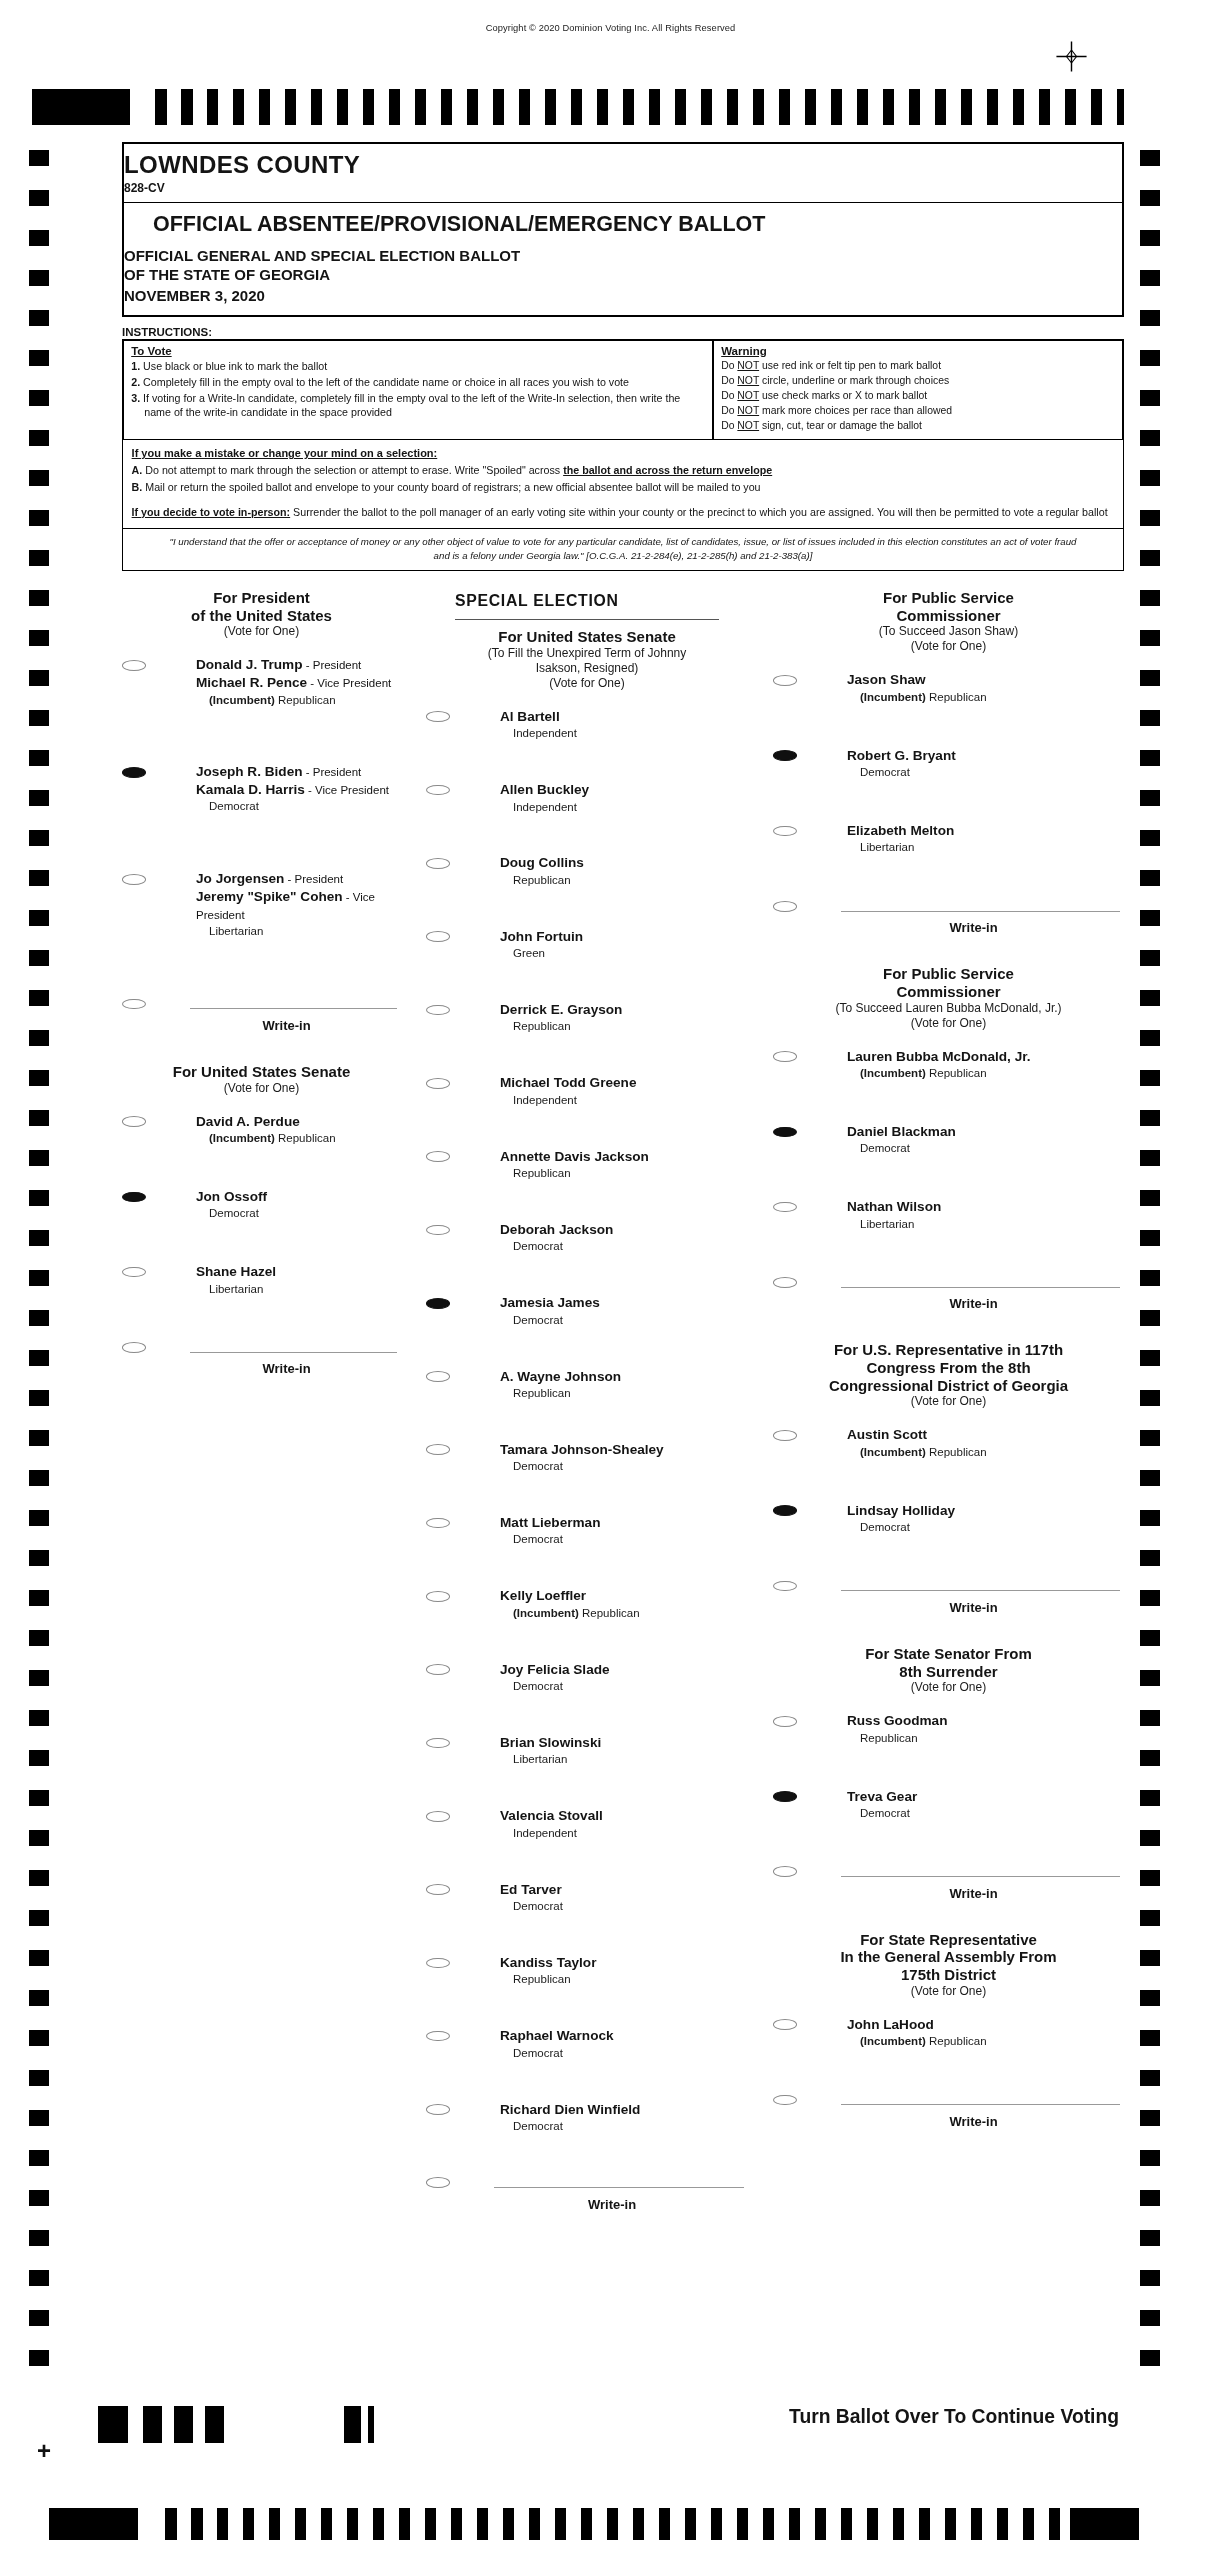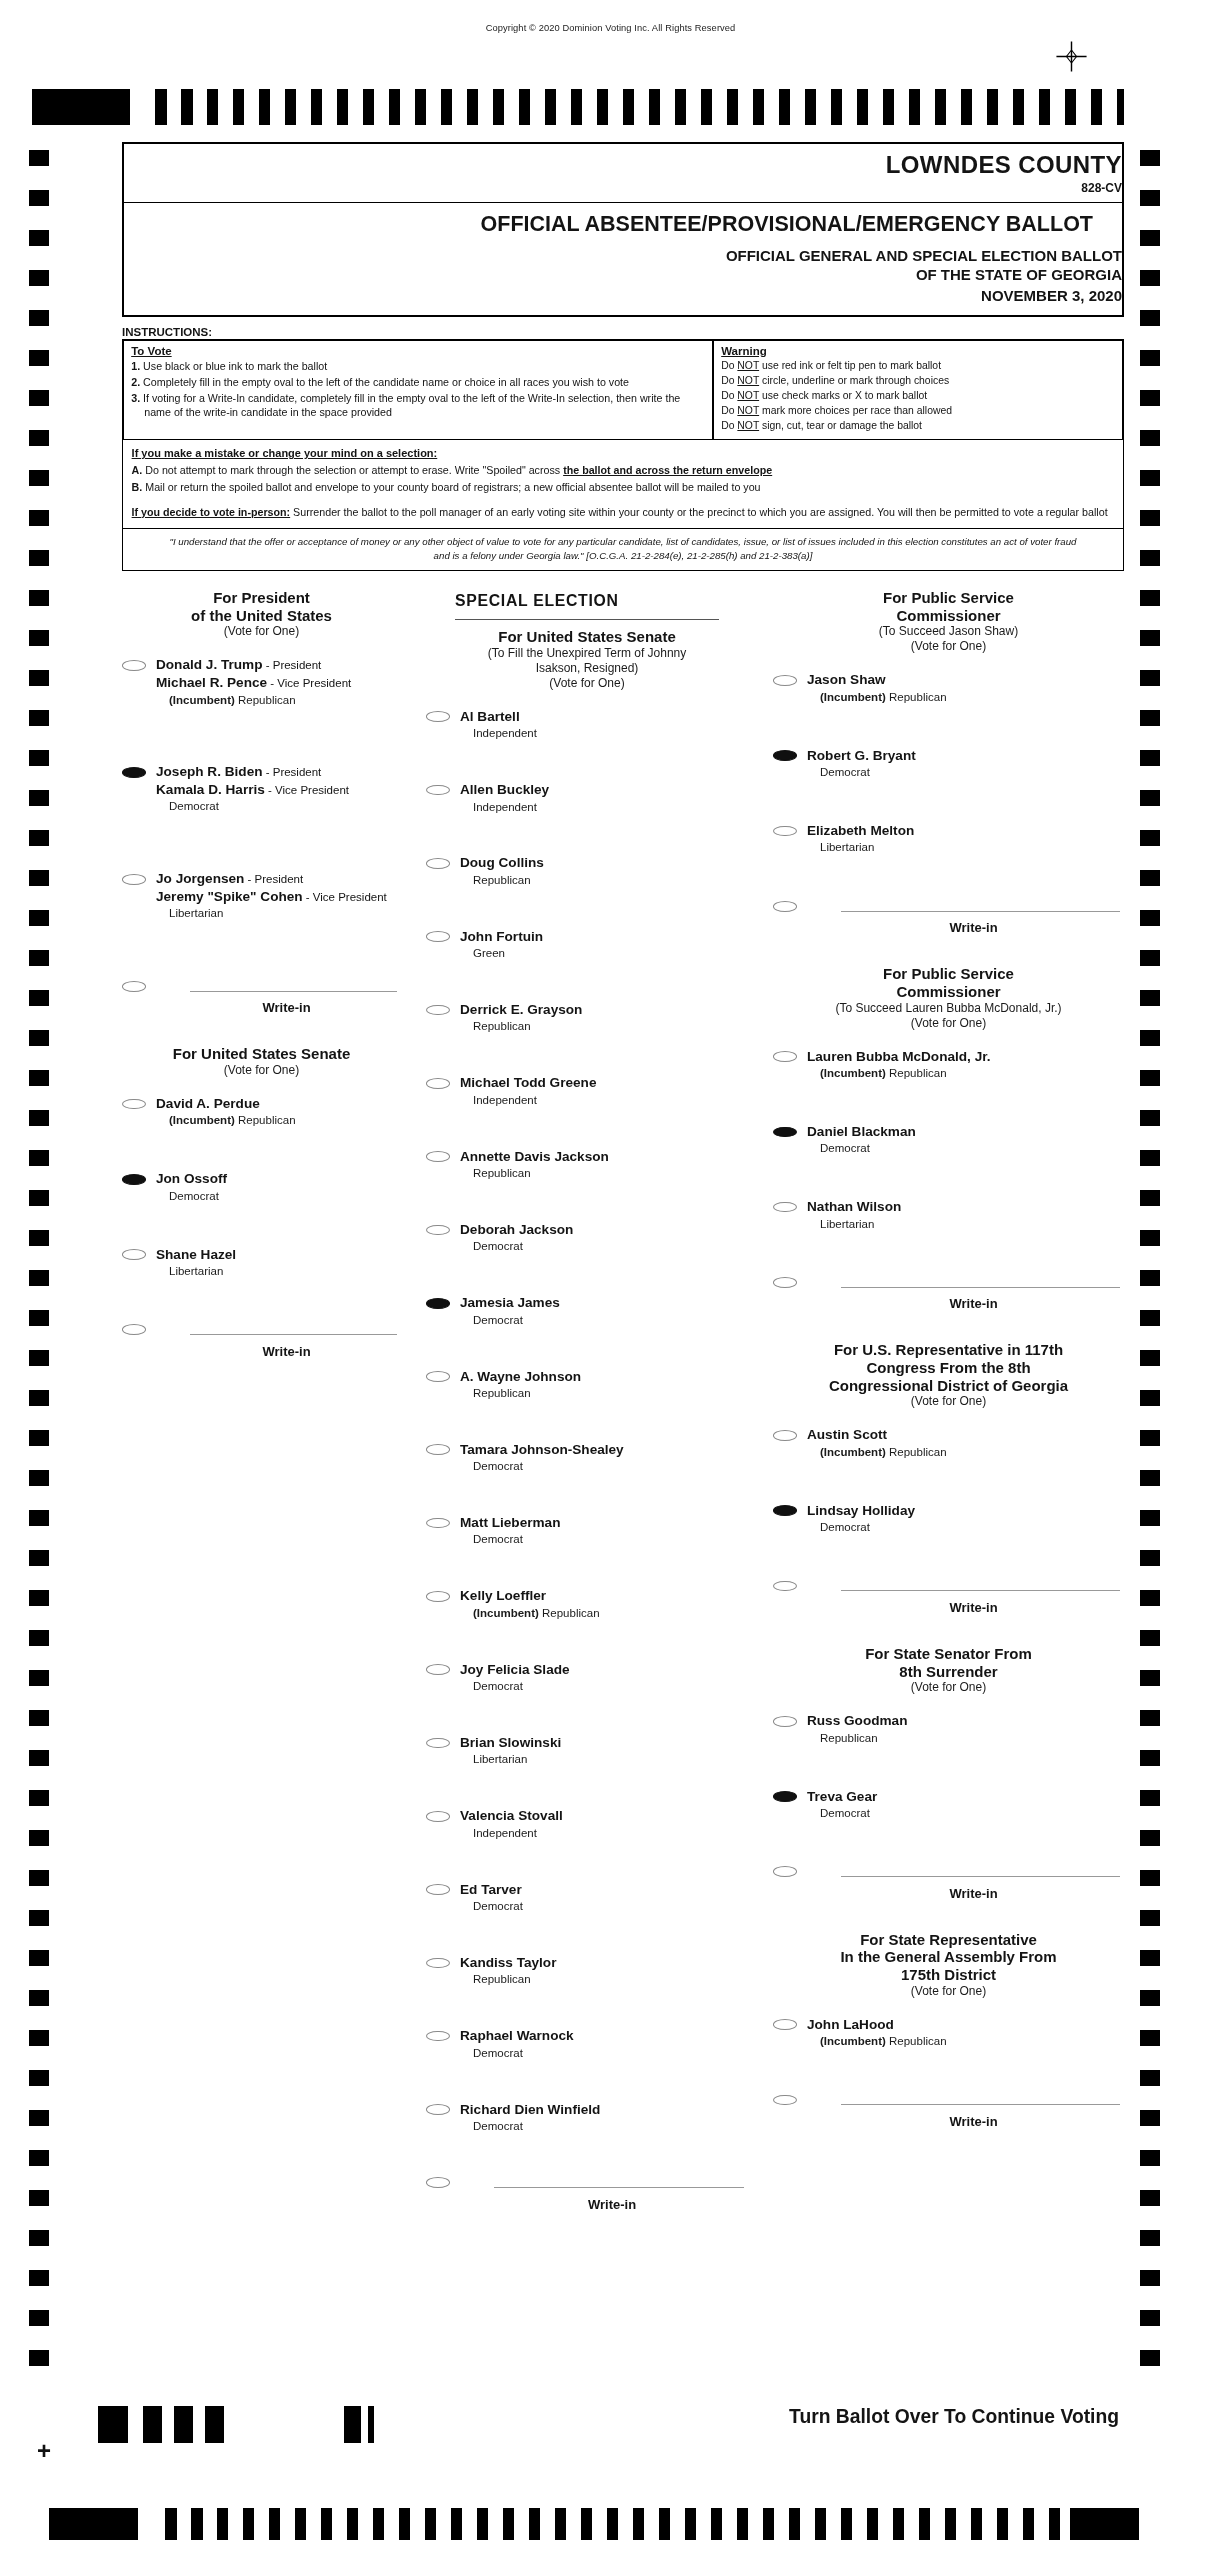--- a/index.html
+++ b/index.html
@@ -29,21 +29,21 @@
   .mm6 { left:368px; top:2406px; width:6.4px;  height:37px; }
   .reg-cross { position:absolute; left:1055px; top:40px; width:33px; height:33px; }
   .plus-mark { position:absolute; left:37px; top:2437px; font-size:24px; font-weight:bold; color:#111; }
 
   .copyright { position:absolute; top:23px; left:0; width:100%; text-align:center;
                font-size:9.3px; color:#222; letter-spacing:0.1px; }
 
   
   .content { position:absolute; left:122px; top:142px; width:1002px; }
 
-  .header-box { border:2.1px solid #000; text-align:right; padding:7.2px 0 11.5px; }
+  .header-box { border:2.1px solid #000; text-align:left; padding:7.2px 0 11.5px; }
   .county { font-size:24px; font-weight:bold; letter-spacing:0.4px; }
   .code   { font-size:12px; font-weight:bold; margin-top:2.1px; padding-bottom:7.2px; }
   .hdr-divider { border-top:1.4px solid #000; }
   .ballot-title { font-size:21.5px; font-weight:bold; margin:8.6px 29px 8.6px; }
   .ballot-sub   { font-size:15px; font-weight:bold; line-height:1.3; }
   .ballot-date  { font-size:15px; font-weight:bold; margin-top:2.1px; }
 
   .instr-label { font-size:11.5px; font-weight:bold; margin:8.6px 0 1.4px; }
   .instr-box { border:1.4px solid #000; }
   .instr-row { display:flex; }
@@ -65,21 +65,21 @@
   
   .columns { display:flex; justify-content:space-between; margin-top:18.6px; }
   .col1 { width:279px; } .col2 { width:322px; } .col3 { width:351px; }
 
   .special-banner { font-size:15.8px; font-weight:bold; letter-spacing:0.7px;
                     padding-bottom:8.6px; border-bottom:1.4px solid #555; margin:2.9px 29px 8.6px; }
   .race { margin-bottom:4.3px; }
   .race-title { font-size:15px; font-weight:bold; text-align:center; line-height:1.18; }
   .race-sub   { font-size:12px; text-align:center; line-height:1.25; color:#1b1b1b; }
   .cand-list { margin-top:17px; }
-  .candidate { display:flex; margin-bottom:42px; }
+  .candidate { display:flex; margin-bottom:42px;gap:40px; }
   .candidate.multi { margin-bottom:56px; }
   .col2 .candidate { margin-bottom:40px; }
   .oval { flex:0 0 24px; display:inline-block; width:24px; height:10.7px; border:1.4px solid #8a8a8a;
           border-radius:50%; margin-top:3.6px; margin-right:10px; background:#fff; }
   .oval.filled { background:#101010; border-color:#101010; }
   .cand-line { font-size:13.6px; line-height:1.3; }
   .cand-line .suffix { font-size:11.5px; font-weight:normal; }
   .party { font-size:11.5px; padding-left:13px; line-height:1.3; margin-top:0.7px; color:#1b1b1b; }
 
   .write-in { margin:4.3px 0 30px; }

